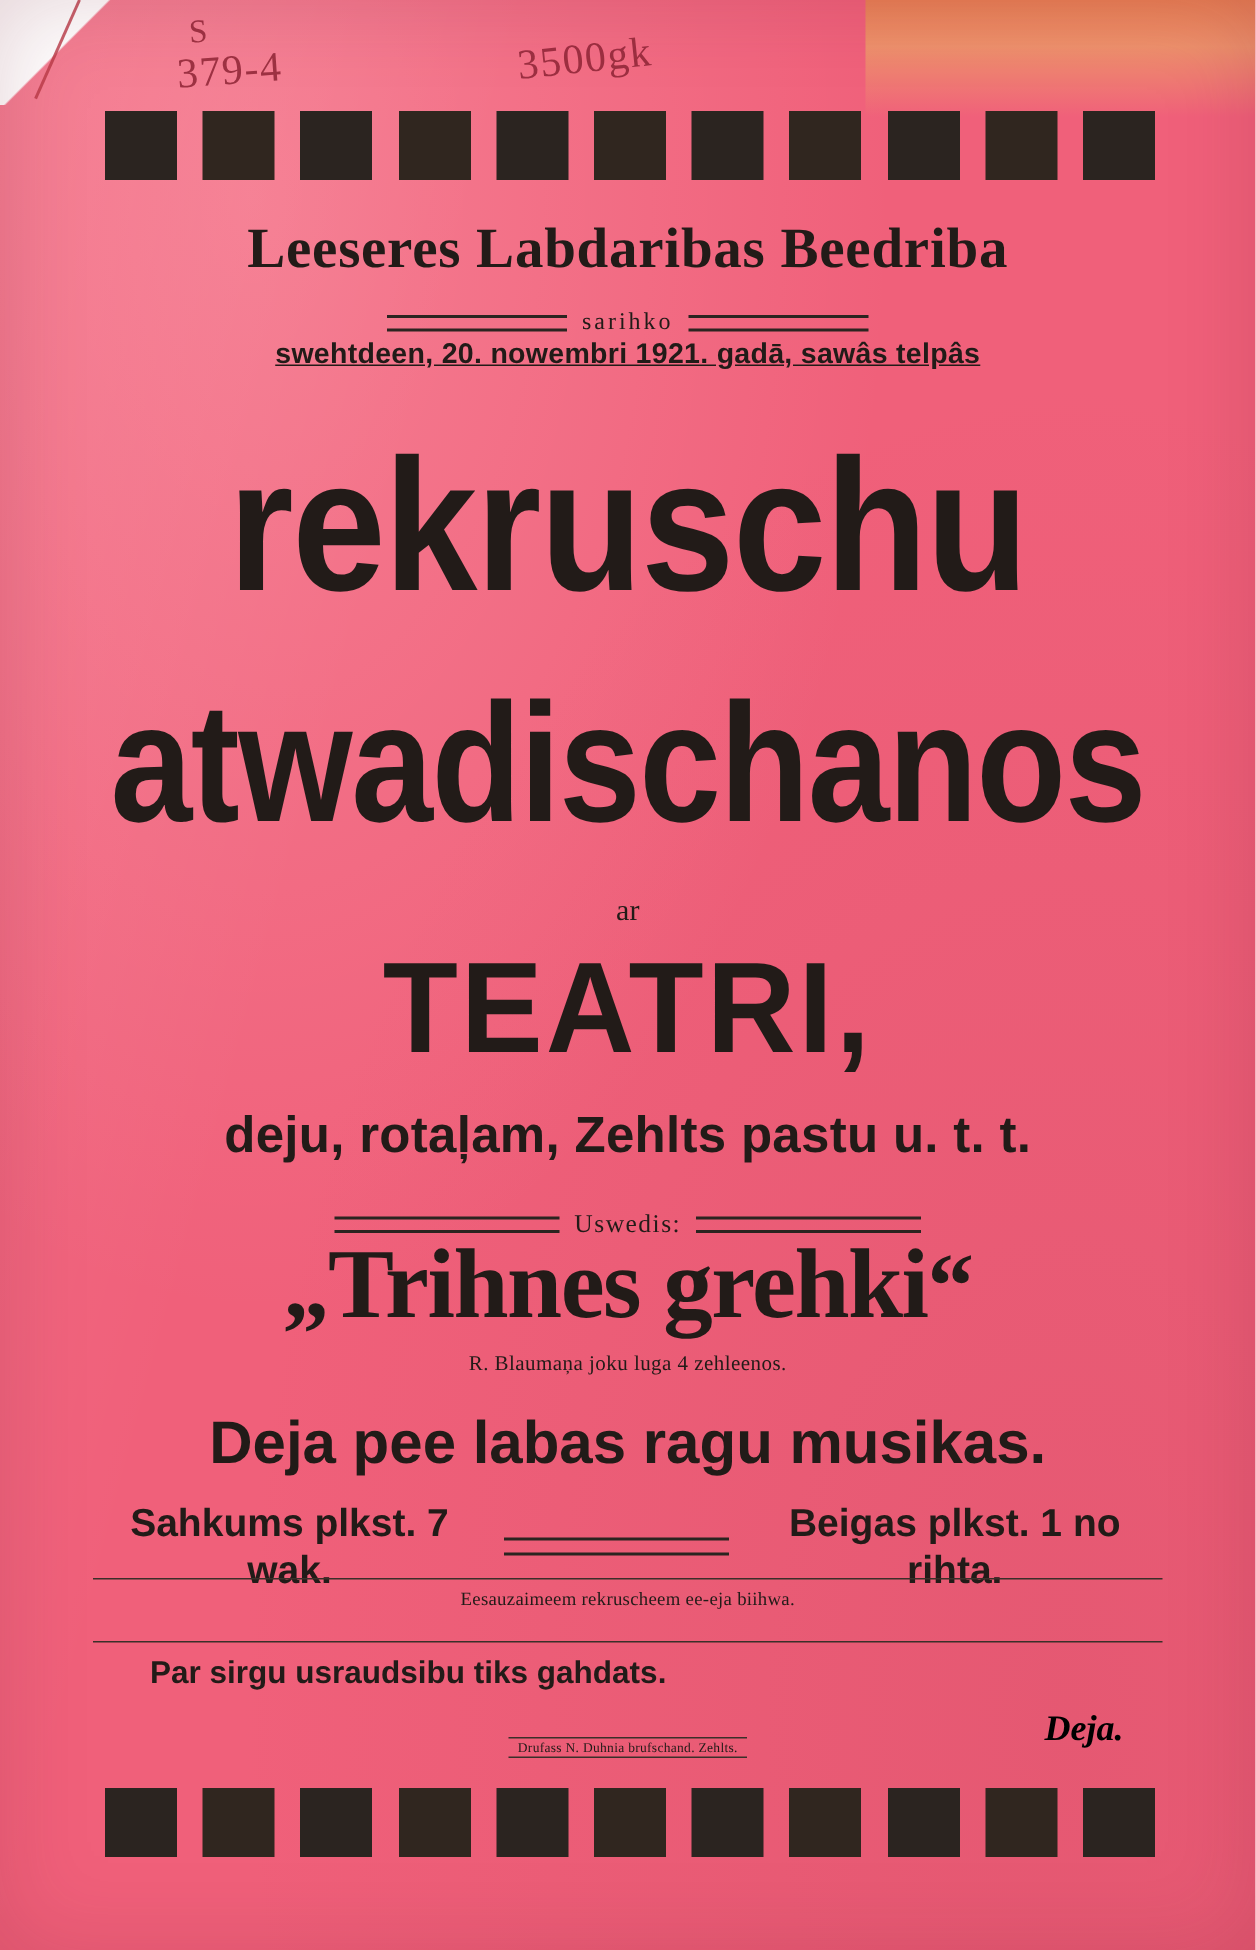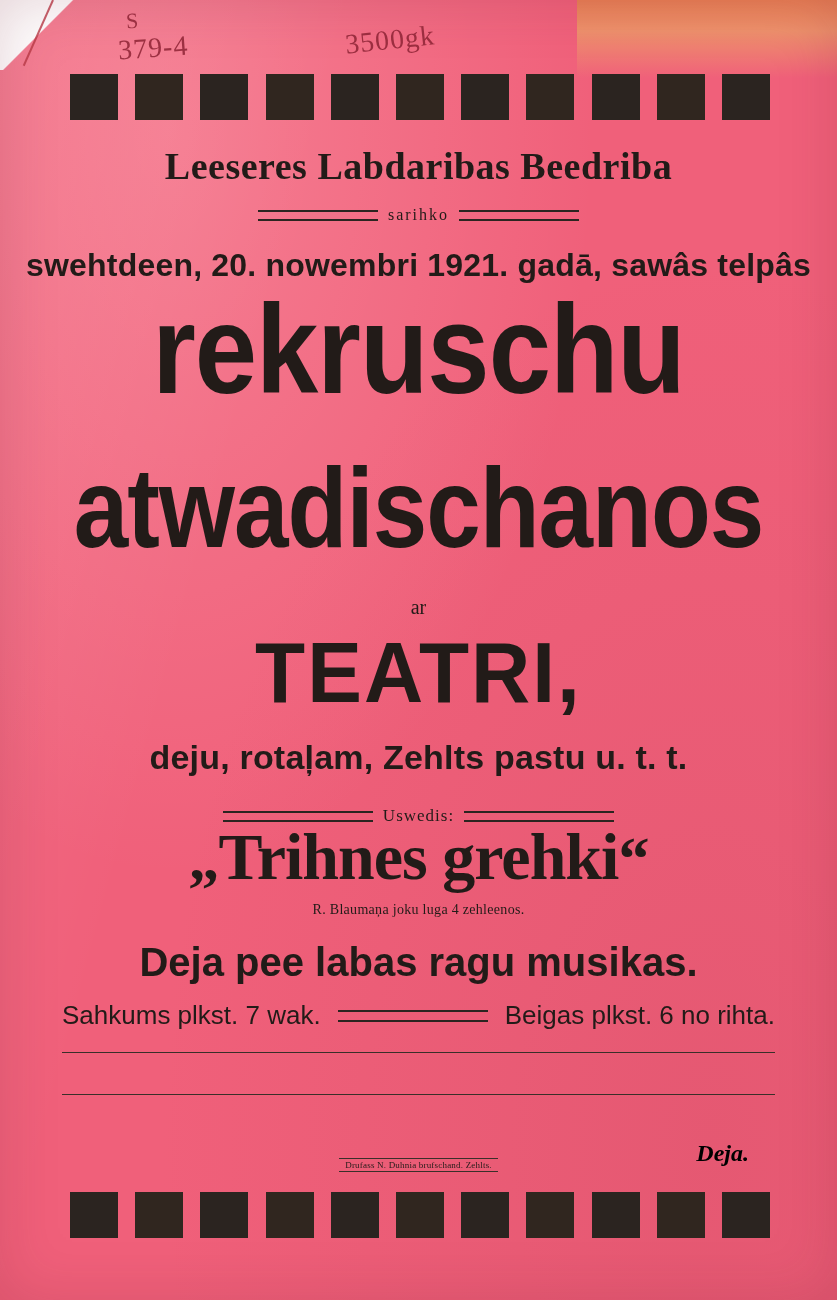--- a/index.html
+++ b/index.html
@@ -136,25 +136,26 @@
     letter-spacing: 2px;
     font-family: "Liberation Serif", serif;
   }
   .rw1 { top: 206px; }
   .rw2 { top: 806px; }
   .rw2 .rl { width: 150px; }
   .rw2 .wd { font-size: 17px; letter-spacing: 1px; }
 
   .date-line {
     position: absolute;
-    top: 247px;
-    width: 100%;
-    font-weight: bold;
-    font-size: 32px;
+    top: 226px;
+    width: 100%;
+    font-weight: bold;
+    font-size: 19px;
     letter-spacing: 0.2px;
+    text-decoration: underline;
   }
 
   .headline1 {
     position: absolute;
     top: 288px;
     width: 100%;
     font-weight: bold;
     font-size: 112px;
     line-height: 1;
     letter-spacing: -1px;
@@ -232,21 +233,21 @@
   }
 
   .times {
     position: absolute;
     top: 1000px;
     left: 62px;
     width: 713px;
     display: flex;
     align-items: center;
     justify-content: space-between;
-    font-weight: normal;
+    font-weight: bold;
     font-size: 26px;
   }
   .times .mid {
     flex: 0 0 auto;
     width: 150px;
     height: 8px;
     border-top: 2px solid #2b2420;
     border-bottom: 2px solid #2b2420;
     margin: 0 12px;
   }
@@ -367,31 +368,33 @@
       <span class="q">„</span><span>Trihnes grehki</span><span class="q">“</span>
     </div>
 
     <div class="playcredit">R. Blaumaņa joku luga 4 zehleenos.</div>
 
     <div class="dance">Deja pee labas ragu musikas.</div>
 
     <div class="times">
       <span>Sahkums plkst. 7 wak.</span>
       <span class="mid"></span>
-      <span>Beigas plkst. 6 no rihta.</span>
+      <span>Beigas plkst. 1 no rihta.</span>
     </div>
 
     <div class="hr-thin hr1"></div>
 
     <div class="pricing">
+      <div>Eesauzaimeem rekruscheem ee-eja biihwa.</div>
     </div>
 
     <div class="hr-thin hr2"></div>
 
     <div class="footer-row">
+      <span class="right">Par sirgu usraudsibu tiks gahdats.</span>
     </div>
 
     <div class="printer">
       <span class="pl">Drufass N. Duhnia brufschand. Zehlts.</span>
     </div>
 
   </div>
 
   <div class="signature">Deja.</div>
 

